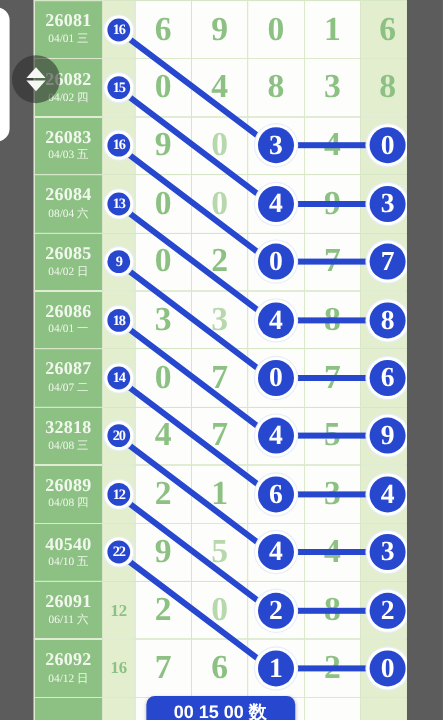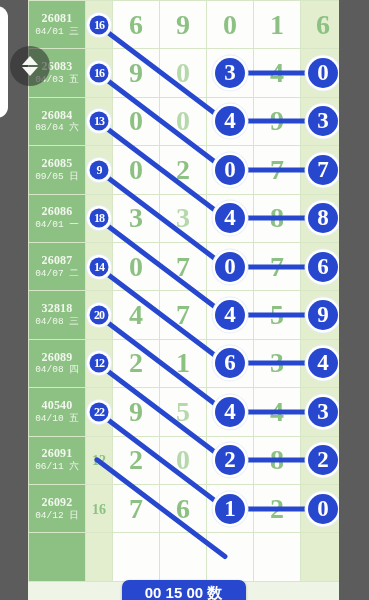--- a/index.html
+++ b/index.html
@@ -24,22 +24,22 @@
     padding:0;margin:0;text-align:center;vertical-align:middle;
     border:1px solid #d8e6c8;
     position:relative;
   }
   
   td.issue-cell{
     width:56px;background:#8cc183;border-right:2px solid #7ab274;
     border-top:1px solid #9ccd92;border-bottom:1px solid #79b271;
     color:#f2f7ee;line-height:1.15;
   }
-  .issue-no{font-size:12px;font-weight:bold;letter-spacing:.2px;display:block;font-family:Liberation Serif, serif;}
-  .issue-date{font-size:9.5px;display:block;margin-top:1px;font-family:Liberation Mono, monospace;}
+  .issue-no{font-size:15px;font-weight:bold;letter-spacing:.2px;display:block;font-family:Liberation Serif, serif;}
+  .issue-date{font-size:9.5px;display:block;margin-top:1px;font-family:Liberation Serif, serif;}
   
   td.sum-cell{
     width:26px;background:#e2eece;border-right:1px solid #cfe0b6;
   }
   .sum-plain{color:#8cc183;font-size:14px;font-weight:bold;}
   
   td.digit-cell{width:46px;background:#fdfefb;}
   td.digit-cell.last{background:#e2eece;width:44px;}
   .digit{color:#8cc183;font-size:28px;font-weight:bold;line-height:1;}
   .digit.pale{color:#b6d8ac;}
@@ -103,20 +103,34 @@
               <div class="marker small">16</div>
             </td>
             <td class="digit-cell"><span class="digit">6</span></td>
             <td class="digit-cell"><span class="digit">9</span></td>
             <td class="digit-cell"><span class="digit">0</span></td>
             <td class="digit-cell"><span class="digit">1</span></td>
             <td class="digit-cell last"><span class="digit">6</span></td>
           </tr>
           <tr>
             <td class="issue-cell">
+              <span class="issue-no">26082</span>
+              <span class="issue-date">04/02 四</span>
+            </td>
+            <td class="sum-cell">
+              <div class="marker small">15</div>
+            </td>
+            <td class="digit-cell"><span class="digit">0</span></td>
+            <td class="digit-cell"><span class="digit">4</span></td>
+            <td class="digit-cell"><span class="digit">8</span></td>
+            <td class="digit-cell"><span class="digit">3</span></td>
+            <td class="digit-cell last"><span class="digit">8</span></td>
+          </tr>
+          <tr>
+            <td class="issue-cell">
               <span class="issue-no">26083</span>
               <span class="issue-date">04/03 五</span>
             </td>
             <td class="sum-cell">
               <div class="marker small">16</div>
             </td>
             <td class="digit-cell"><span class="digit">9</span></td>
             <td class="digit-cell"><span class="digit pale">0</span></td>
             <td class="digit-cell">
               <div class="marker big">3</div>
@@ -142,21 +156,21 @@
               <div class="hbar" style="left: 50%; width: 100px;"></div>
             </td>
             <td class="digit-cell"><span class="digit">9</span></td>
             <td class="digit-cell last">
               <div class="marker big">3</div>
             </td>
           </tr>
           <tr>
             <td class="issue-cell">
               <span class="issue-no">26085</span>
-              <span class="issue-date">09/05 日</span>
+              <span class="issue-date">04/02 日</span>
             </td>
             <td class="sum-cell">
               <div class="marker small">9</div>
             </td>
             <td class="digit-cell"><span class="digit">0</span></td>
             <td class="digit-cell"><span class="digit">2</span></td>
             <td class="digit-cell">
               <div class="marker big">0</div>
               <div class="hbar" style="left: 50%; width: 100px;"></div>
             </td>

